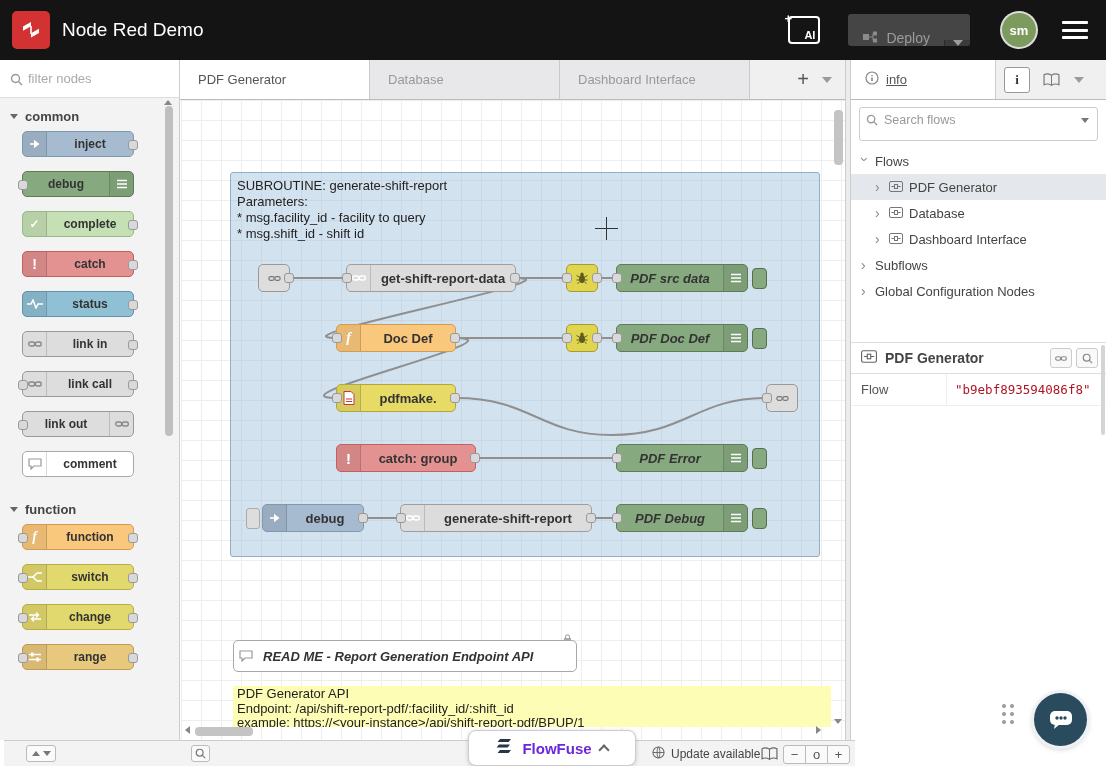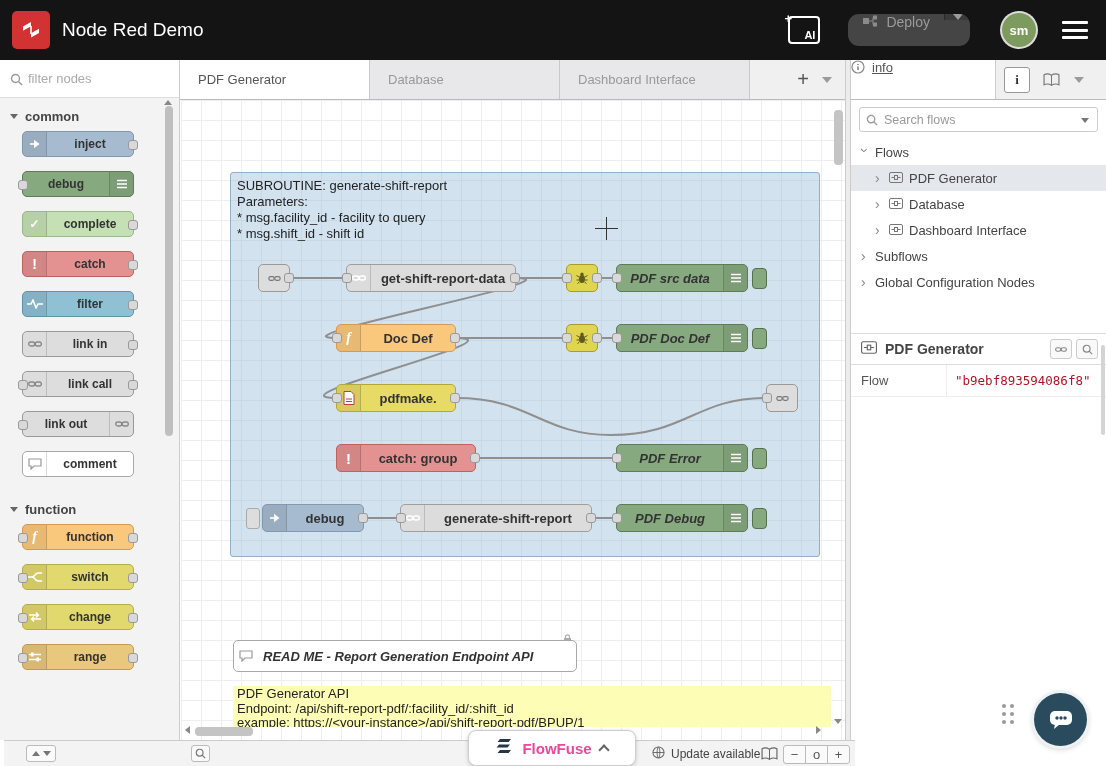--- a/index.html
+++ b/index.html
@@ -6,21 +6,21 @@
   body { font-family:"Liberation Sans", sans-serif; }
   .app { position:relative; width:1106px; height:766px; background:#fff; overflow:hidden; font-family:"Liberation Sans",sans-serif; }
 
   
   .hdr { position:absolute; left:0; top:0; width:1106px; height:60px; background:#141414; display:flex; align-items:center; }
   .logo { width:38px; height:38px; background:#d23232; border-radius:5px; margin:0 12px 0 12px; display:flex; align-items:center; justify-content:center; }
   .hdr-title { color:#fff; font-size:19px; }
   .hdr-right { margin-left:auto; display:flex; align-items:center; }
   .ai-box { position:relative; width:32px; height:28px; border:2px solid #fff; border-radius:4px; color:#fff; font-size:11px; font-weight:bold; display:flex; align-items:flex-end; justify-content:flex-end; padding:0 3px 1px 0; margin-right:28px; }
   .ai-spark { position:absolute; left:-6px; top:-7px; color:#fff; font-size:13px; font-weight:bold; }
-  .deploy { display:flex; align-items:flex-start; height:32px; background:#454545; border-radius:11px; overflow:hidden; margin-right:32px; }
+  .deploy { display:flex; align-items:flex-end; height:32px; background:#454545; border-radius:3px; overflow:hidden; margin-right:32px; }
   .deploy-main { display:flex; align-items:center; gap:8px; padding:0 14px; color:#9b9b9b; font-size:14px; }
   .deploy-caret { width:26px; background:#3a3a3a; border-left:1px solid #2a2a2a; display:flex; align-items:center; justify-content:center; }
   .caret-dn { width:0; height:0; border-left:5px solid transparent; border-right:5px solid transparent; border-top:6px solid #9b9b9b; }
   .avatar { width:34px; height:34px; border-radius:50%; background:#7d9b5e; color:#fff; font-size:13px; font-weight:bold; display:flex; align-items:center; justify-content:center; box-shadow:0 0 0 2px rgba(255,255,255,.85); margin-right:26px; }
   .burger { width:26px; height:18px; display:flex; flex-direction:column; justify-content:space-between; margin-right:18px; }
   .burger span { display:block; height:3px; background:#fff; border-radius:1px; }
 
   
   .palette { position:absolute; left:0; top:60px; width:180px; height:680px; background:#f3f3f3; border-right:1px solid #ccc; overflow:hidden; }
   .filter-row { position:relative; height:38px; background:#fff; border-bottom:1px solid #ddd; }
@@ -70,25 +70,25 @@
   .hscroll { position:absolute; left:14px; bottom:4px; width:58px; height:9px; background:#c4c4c4; border-radius:4px; z-index:5; }
   .hscroll-l { position:absolute; left:4px; bottom:6px; width:0; height:0; border-top:4px solid transparent; border-bottom:4px solid transparent; border-right:5px solid #888; z-index:5; }
   .hscroll-r { position:absolute; right:24px; bottom:6px; width:0; height:0; border-top:4px solid transparent; border-bottom:4px solid transparent; border-left:5px solid #888; z-index:5; }
 
   
   .splitter { position:absolute; left:845px; top:60px; width:6px; height:706px; background:#ececec; border-left:1px solid #ccc; border-right:1px solid #ccc; }
 
   
   .sidebar { position:absolute; left:851px; top:60px; width:255px; height:706px; background:#fff; }
   .sb-tabs { position:relative; height:40px; background:#f0f0f0; border-bottom:1px solid #bbb; display:flex; align-items:stretch; }
-  .sb-tab { width:145px; background:#fff; border-right:1px solid #ccc; display:flex; align-items:flex-start; gap:7px; font-size:13px; color:#555;text-decoration:underline; }
+  .sb-tab { width:145px; background:#fff; border-right:1px solid #ccc; display:flex; align-items:center; gap:7px; padding-left:14px; font-size:13px; color:#555;text-decoration:underline; }
   .sb-ico-btn { width:26px; height:26px; border:1px solid #999; border-radius:3px; background:#fff; display:flex; align-items:center; justify-content:center; align-self:center; margin-left:8px; font-size:13px; font-weight:bold; color:#333; font-family:"Liberation Serif",serif; }
   .sb-ico-plain { width:26px; height:26px; display:flex; align-items:center; justify-content:center; align-self:center; margin-left:8px; }
   .sb-caret { align-self:center; margin-left:10px; }
-  .sb-search { position:relative; margin:7px 8px; height:25px; border:1px solid #ccc; border-radius:3px; background:#fff; }
+  .sb-search { position:relative; margin:7px 8px; height:34px; border:1px solid #ccc; border-radius:3px; background:#fff; }
   .sb-search svg { position:absolute; left:6px; top:6px; }
   .sb-search input { position:absolute; left:24px; top:0; width:190px; height:23px; border:none; outline:none; font-size:12.5px; color:#777; background:transparent; font-family:"Liberation Sans",sans-serif; }
   .sb-search input::placeholder { color:#999; }
   .sb-search .caret-sm { position:absolute; right:8px; top:10px; }
   .caret-sm { width:0; height:0; border-left:4px solid transparent; border-right:4px solid transparent; border-top:5px solid #777; }
   .tree-row { height:26px; display:flex; align-items:center; gap:6px; font-size:13px; color:#444; padding-left:10px; white-space:nowrap; overflow:hidden; }
   .tree-row.indent { padding-left:24px; }
   .tree-row.sel { background:#e4e8ec; }
   .tw { color:#888; font-size:14px; width:8px; flex:none; }
   .tw.open { display:inline-block; transform:rotate(90deg); }
@@ -108,21 +108,21 @@
   .ft-search { left:187px; top:4px; width:19px; height:17px; }
   .ft-update { position:absolute; left:648px; top:5px; display:flex; align-items:center; gap:6px; font-size:12px; color:#444; }
   .ft-book { position:absolute; left:757px; top:6px; }
   .zoom { position:absolute; left:779px; top:4px; display:flex; }
   .zoom button { width:23px; height:19px; border:1px solid #bbb; background:#fafafa; font-size:13px; color:#555; line-height:1; font-family:"Liberation Sans",sans-serif; margin-left:-1px; }
   .zoom button:first-child { border-radius:3px 0 0 3px; margin-left:0; }
   .zoom button:last-child { border-radius:0 3px 3px 0; }
 
   
   .flowfuse { position:absolute; left:468px; top:730px; width:168px; height:36px; background:#fff; border:1px solid #ccc; border-radius:8px; box-shadow:0 1px 4px rgba(0,0,0,.18); display:flex; align-items:center; justify-content:center; gap:8px; z-index:10; }
-  .flowfuse .name { font-size:15px; font-weight:bold; color:#ec4899; }
+  .flowfuse .name { font-size:15px; font-weight:bold; color:#6d28d9; }
   .chev-up { width:8px; height:8px; border-left:2px solid #666; border-top:2px solid #666; transform:rotate(45deg); margin-top:4px; }
   .chat { position:absolute; left:1034px; top:693px; width:53px; height:53px; border-radius:50%; background:#2a4a5e; box-shadow:0 0 0 3px #eef2f5, 0 2px 6px rgba(0,0,0,.3); display:flex; align-items:center; justify-content:center; z-index:10; }
   .dots { position:absolute; left:1002px; top:704px; width:14px; height:26px; display:grid; grid-template-columns:repeat(2,4px); grid-auto-rows:4px; gap:4px; z-index:10; }
   .dots i { background:#9a9a9a; border-radius:50%; }
 </style>
 </head>
 <body>
 
 <div class="app">
 
@@ -212,21 +212,21 @@
       <span class="lbl">catch</span>
     </div>
 
     <div class="pnode" style="background:#8fc0d3;border-color:#5f93a8">
       <span class="port port-r"></span>
       <span class="seg seg-l seg-shade">
           <svg width="16" height="10" viewBox="0 0 16 10">
             <path d="M0 5h4l2-4 3 8 2-4h5" fill="none" stroke="#fff" stroke-width="1.5"></path>
           </svg>
         </span>
-      <span class="lbl">filter</span>
+      <span class="lbl">status</span>
     </div>
 
     <div class="pnode" style="background:#ddd;border-color:#999">
       <span class="port port-r"></span>
       <span class="seg seg-l">
           <svg width="14" height="10" viewBox="0 0 14 10">
             <rect x="0.7" y="3" width="6" height="4" rx="2" fill="none" stroke="#888" stroke-width="1.3"></rect>
             <rect x="7.3" y="3" width="6" height="4" rx="2" fill="none" stroke="#888" stroke-width="1.3"></rect>
           </svg>
         </span>

